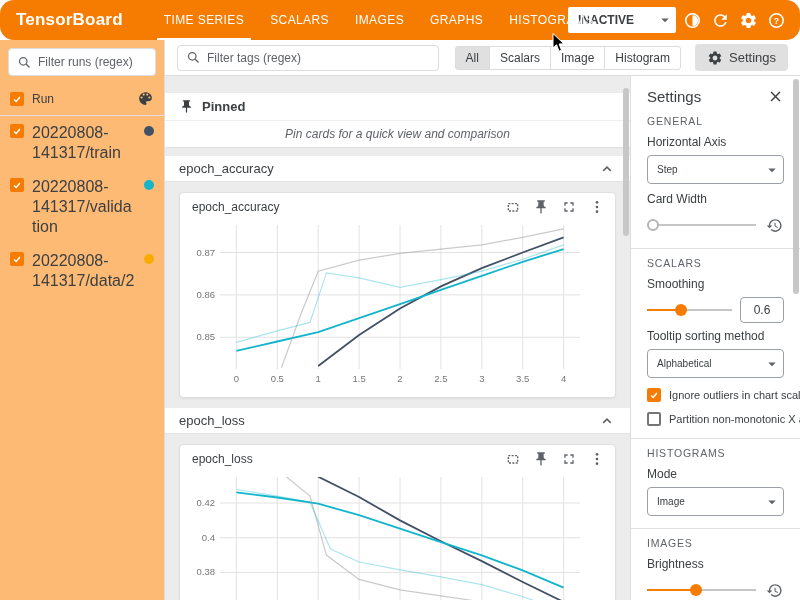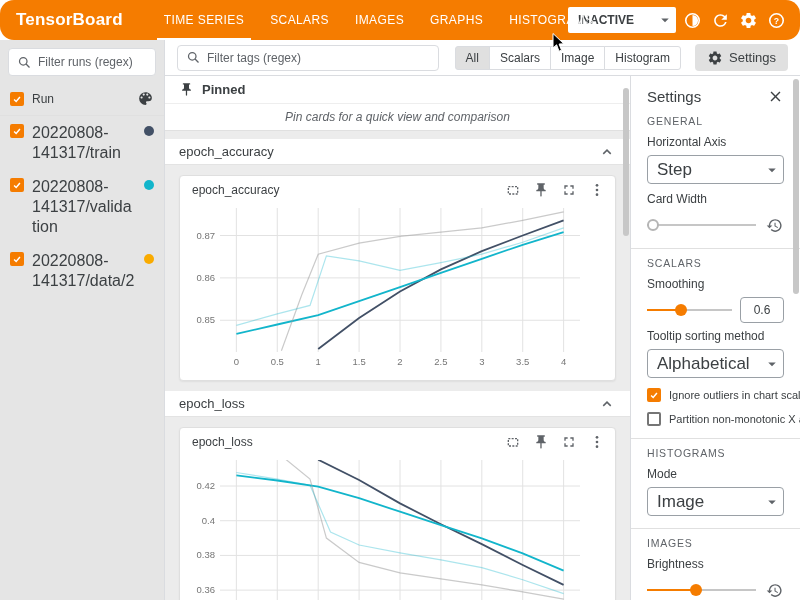--- a/index.html
+++ b/index.html
@@ -13,21 +13,21 @@
   .tabs { display:flex; height:40px; flex:1; min-width:0; }
   .tab { color:#fff; font-size:12px; letter-spacing:.4px; padding:0 13px; line-height:40px; cursor:pointer; position:relative; white-space:nowrap; }
   .tab.active::after { content:""; position:absolute; left:6px; right:6px; bottom:0; height:2px; background:#fff; }
   .appbar-right { display:flex; align-items:center; gap:4px; }
   .status-select { background:#fff; border-radius:2px; height:26px; display:flex; align-items:center; padding:0 2px 0 10px; font-size:12px; color:#3c4043; font-weight:bold; min-width:108px; justify-content:space-between; cursor:pointer; }
   .icon-btn { width:24px; height:24px; display:flex; align-items:center; justify-content:center; cursor:pointer; }
   .icon-btn svg { width:19px; height:19px; }
 
   
   .bodyrow { display:flex; height:560px; }
-  .sidebar { width:165px; border-right:1px solid #dadce0; background:#e5e5e5; display:flex; flex-direction:column; }
+  .sidebar { width:165px; border-right:1px solid #dadce0; background:#fdba74; display:flex; flex-direction:column; }
   .rightcol { flex:1; min-width:0; display:flex; flex-direction:column; }
 
   
   .searchbox { display:flex; align-items:center; gap:6px; border:1px solid #dadce0; border-radius:4px; height:28px; padding:0 8px; background:#fff; }
   .searchbox svg { width:15px; height:15px; flex:none; }
   .searchbox input { border:none; outline:none; font-size:12px; width:100%; font-family:inherit; color:#3c4043; background:transparent; }
   .searchbox input::placeholder { color:#5f6368; }
   .sidebar .searchbox { margin:8px 8px 6px 8px; }
 
   
@@ -50,21 +50,21 @@
   .chip:first-child { border-radius:3px 0 0 3px; margin-left:0; }
   .chip:last-child { border-radius:0 3px 3px 0; }
   .chip.active { background:#e0e0e0; }
   .settings-btn { display:flex; align-items:center; gap:6px; background:#e0e0e0; border:none; border-radius:4px; height:27px; padding:0 12px; font-size:13px; color:#3c4043; font-family:inherit; cursor:pointer; margin-left:6px; }
   .settings-btn svg { width:16px; height:16px; }
 
   
   .contentrow { flex:1; display:flex; min-height:0; }
   .main-scroll { flex:1; min-width:0; background:#ececec; position:relative; overflow:hidden; }
   .pinned-block { background:#fff; border-bottom:1px solid #e0e0e0; }
-  .pinned-bar { height:28px; display:flex; align-items:center; gap:8px; padding:0 14px; border-bottom:1px solid #eee; }
+  .pinned-bar { height:28px; display:flex; align-items:center; gap:8px; padding:0 14px; border-bottom:1px solid #eee;margin-top:17px; }
   .pinned-bar svg { width:15px; height:15px; }
   .pinned-bar .lbl { font-size:13px; font-weight:bold; color:#3c4043; }
   .pinned-hint { height:26px; display:flex; align-items:center; justify-content:center; font-size:12px; font-style:italic; color:#5f6368; }
   .sect-header { margin-top:8px; height:26px; background:#fff; border-bottom:1px solid #e3e3e3; display:flex; align-items:center; padding:0 14px; cursor:pointer; }
   .sect-header .lbl { flex:1; font-size:13px; font-weight:500; color:#3c4043; }
   .sect-header svg { width:18px; height:18px; }
   .card-wrap { padding:10px 14px; }
   .card { background:#fff; border:1px solid #dfdfdf; border-radius:4px; box-shadow:0 1px 2px rgba(0,0,0,.06); }
   .card-head { display:flex; align-items:center; padding:6px 10px 2px 12px; }
   .card-head .lbl { flex:1; font-size:12px; color:#3c4043; }
@@ -76,21 +76,21 @@
   .vscroll { position:absolute; top:0; right:0; width:8px; bottom:0; }
   .vscroll .thumb { position:absolute; left:1px; width:6px; background:#c7c7c7; border-radius:3px; }
 
   
   .settings-panel { width:170px; flex:none; border-left:1px solid #dadce0; background:#fff; position:relative; padding:12px 16px 0 16px; overflow:hidden; }
   .panel-header { display:flex; align-items:center; margin-bottom:10px; }
   .panel-header .lbl { flex:1; font-size:15px; font-weight:500; color:#3c4043; }
   .panel-header svg { width:17px; height:17px; cursor:pointer; }
   .sec-heading { font-size:10.5px; color:#5f6368; letter-spacing:.8px; margin:8px 0 4px 0; }
   .field-label { font-size:12px; color:#3c4043; margin:8px 0 6px 0; }
-  .select { height:29px; border:1px solid #9aa0a6; border-radius:4px; display:flex; align-items:center; padding:0 2px 0 9px; font-size:17px; color:#3c4043; justify-content:space-between; cursor:pointer; background:#fff; }
+  .select { height:29px; border:1px solid #9aa0a6; border-radius:4px; display:flex; align-items:center; padding:0 2px 0 9px; font-size:10px; color:#3c4043; justify-content:space-between; cursor:pointer; background:#fff; }
   .select svg { width:18px; height:18px; }
   .slider-row { display:flex; align-items:center; gap:8px; height:22px; margin:8px 0 4px 0; }
   .slider { position:relative; flex:1; height:14px; cursor:pointer; }
   .slider .track { position:absolute; top:6px; left:0; right:0; height:2px; background:#c6c6c6; }
   .slider .fill { position:absolute; top:6px; left:0; height:2px; background:#f57c00; width:var(--pos); }
   .slider .knob { position:absolute; top:1px; left:calc(var(--pos) - 6px); width:12px; height:12px; border-radius:50%; background:#f57c00; }
   .slider.empty .knob { background:#fff; border:2px solid #b5b5b5; left:0; }
   .reset-btn { width:20px; height:20px; flex:none; display:flex; align-items:center; justify-content:center; cursor:pointer; }
   .reset-btn svg { width:17px; height:17px; }
   .value-box { width:44px; height:26px; border:1px solid #9aa0a6; border-radius:4px; font-size:12px; color:#3c4043; display:flex; align-items:center; justify-content:center; flex:none; }

